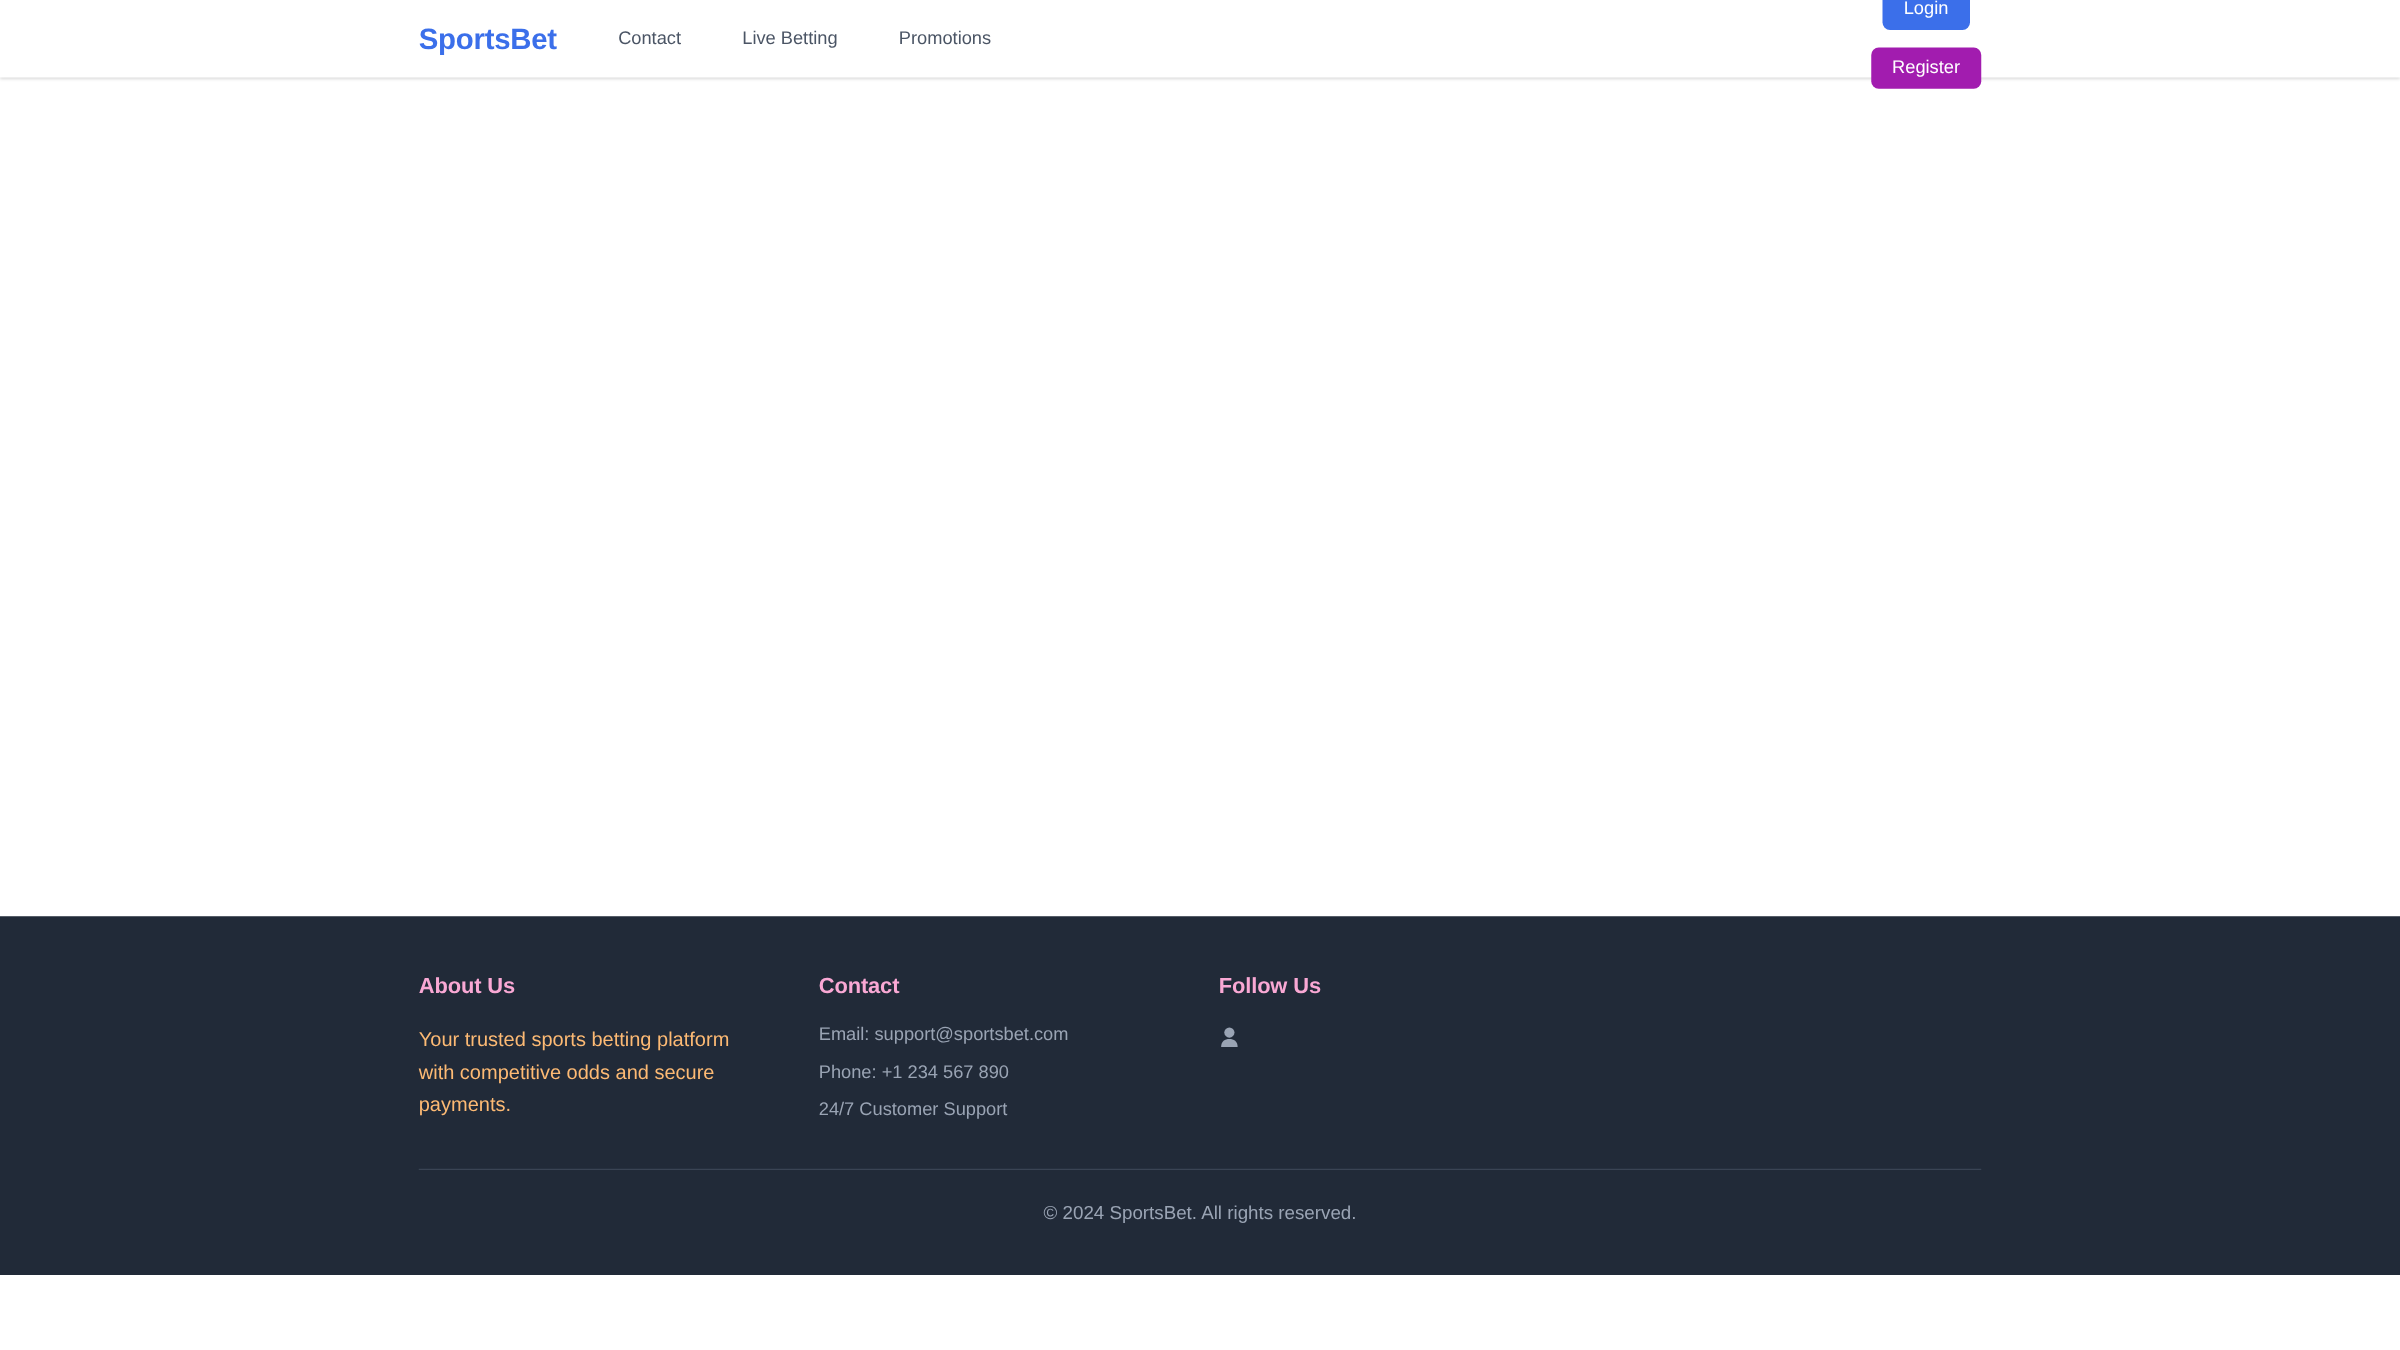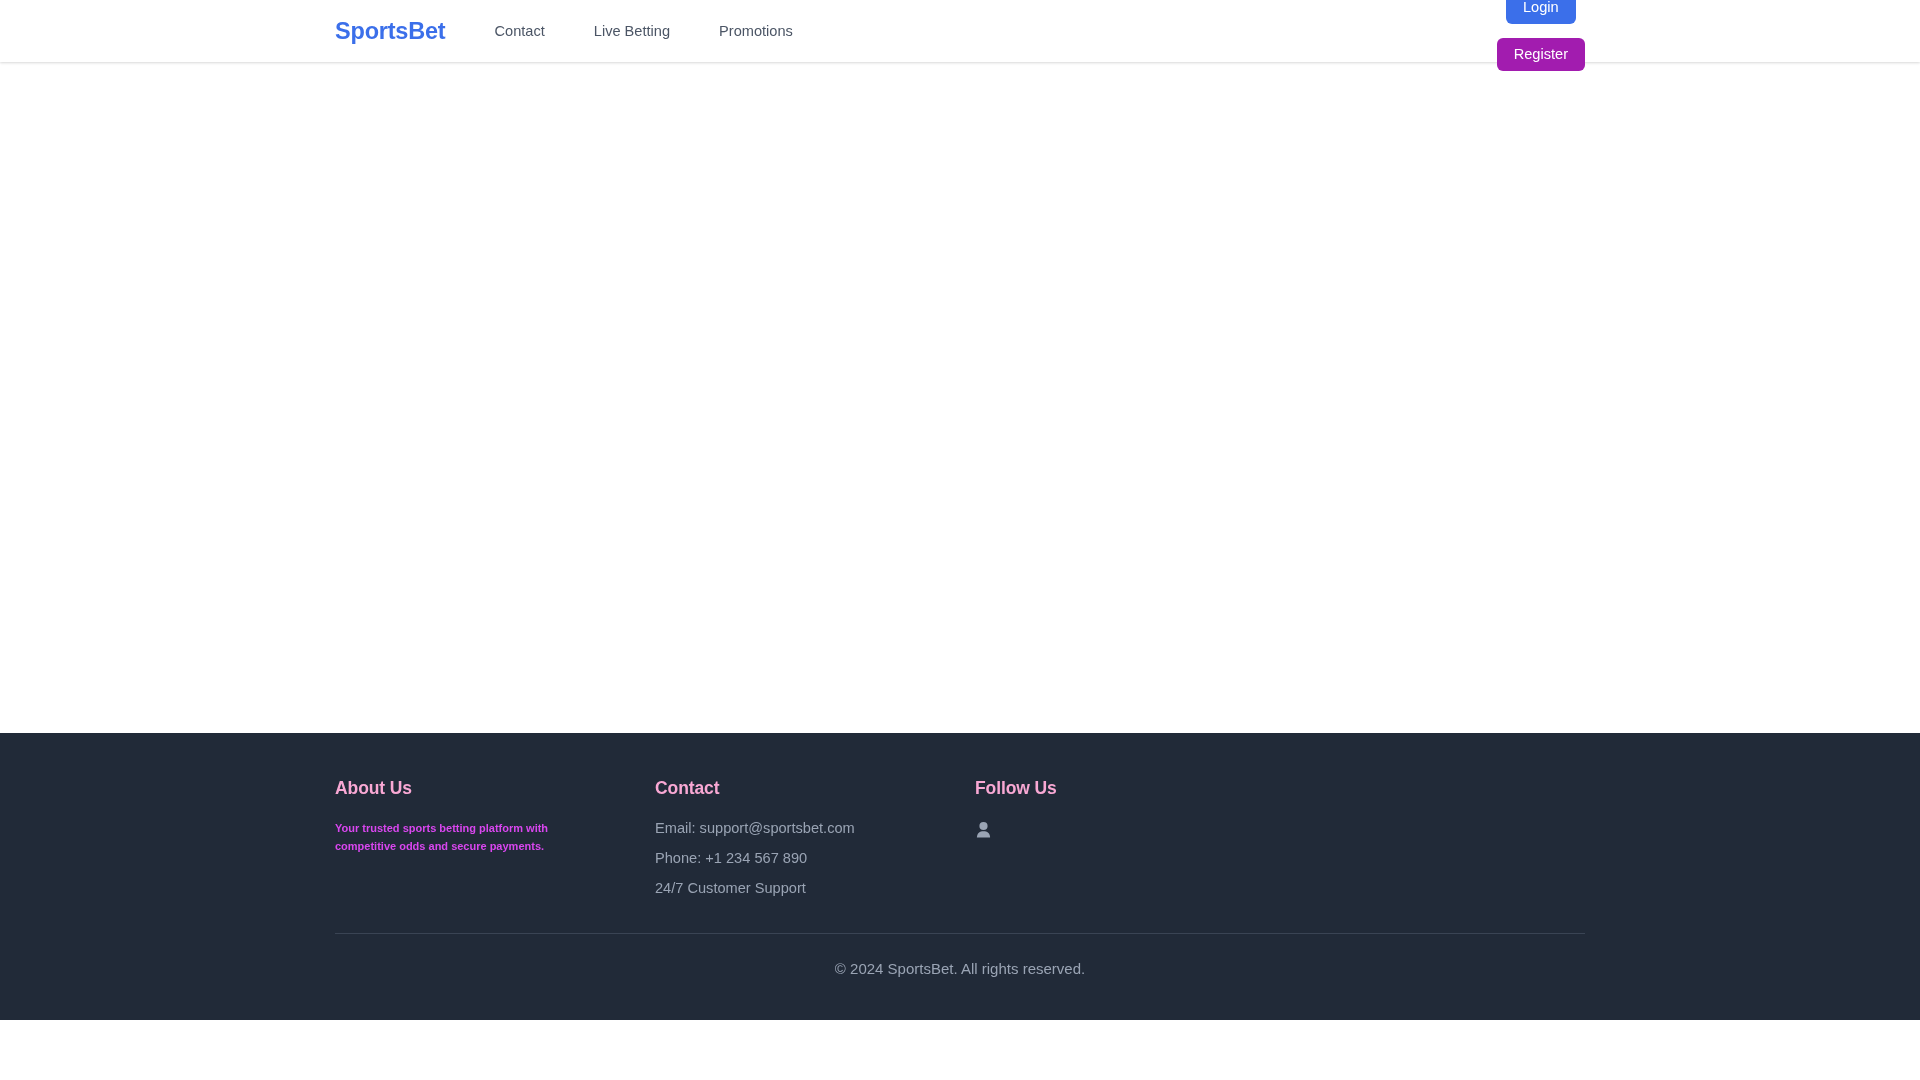--- a/index.html
+++ b/index.html
@@ -55,21 +55,21 @@
   .fcol { }
   .fcol-about   { width:320px; }
   .fcol-links   { width:320px; }
   .fcol-contact { width:320px; }
   .fcol-follow  { width:290px; }
   .fcol h3 {
     font-size:17.5px; font-weight:bold; color:#f9a8d4;
     margin-bottom:21px; letter-spacing:-.1px;
   }
   .fcol p.about-text {
-    font-size:11px; color:#d946ef; line-height:1.62; max-width:250px;font-weight:bold;
+    font-size:16px; color:#fdba74; line-height:1.62; max-width:250px;
   }
   .flink {
     display:block; font-size:14.6px; color:#9aa4b4;
     text-decoration:none; margin-bottom:14px; cursor:pointer;
   }
   .flink:last-child { margin-bottom:0; }
   .fcontact {
     display:block; font-size:14.6px; color:#9aa4b4; margin-bottom:14px;
   }
   .fcontact:last-child { margin-bottom:0; }

